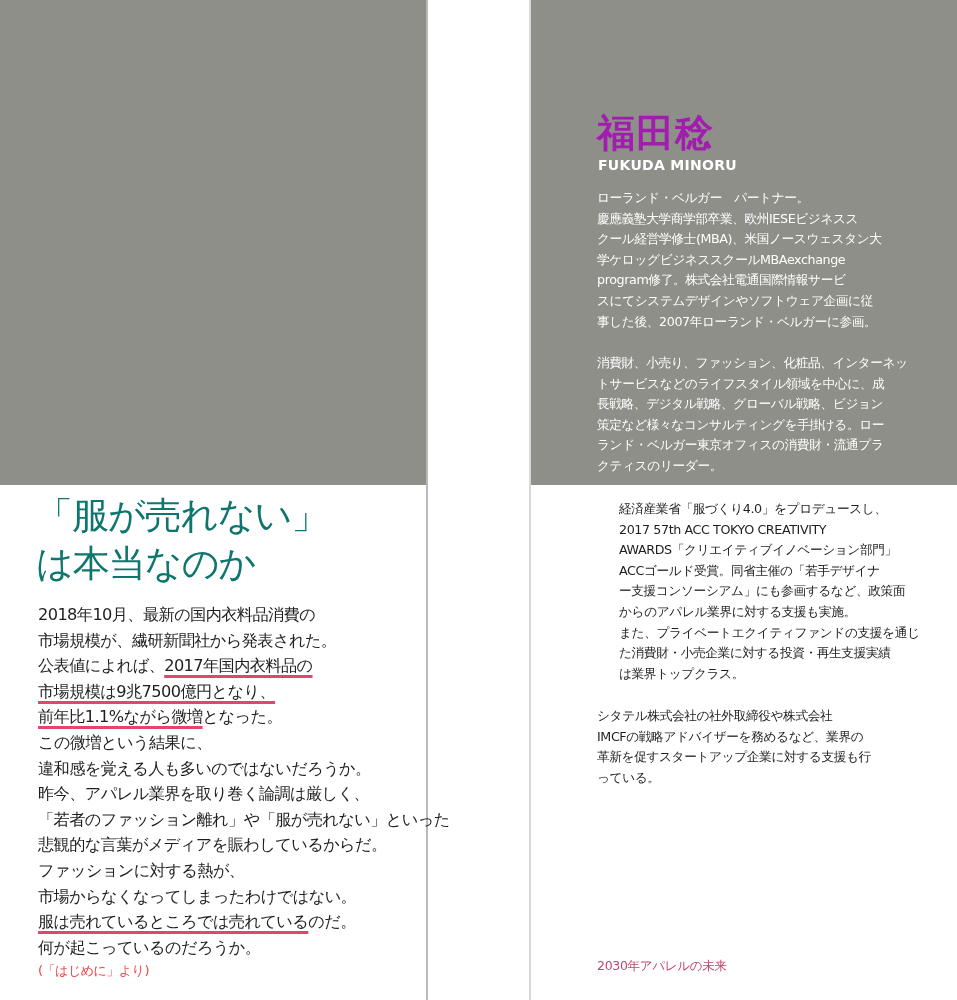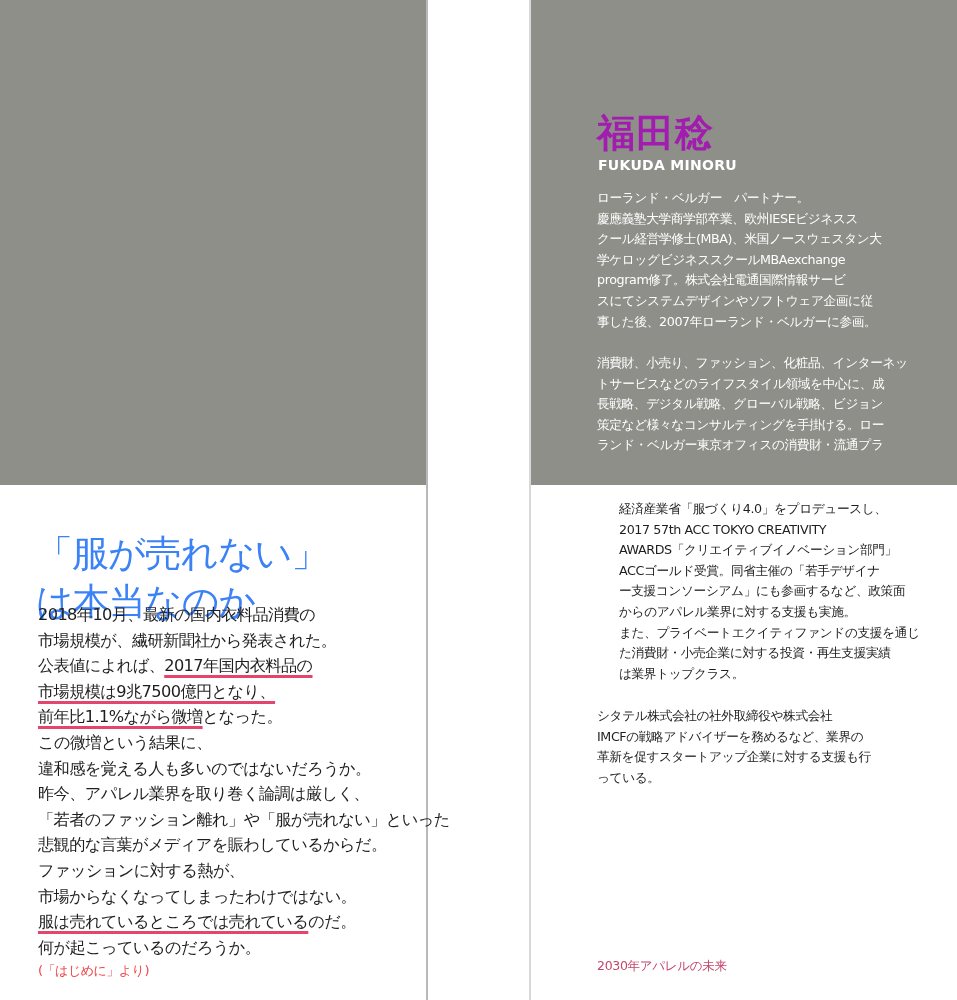--- a/index.html
+++ b/index.html
@@ -7,22 +7,22 @@
       width:957px; height:1000px; position:relative; overflow:hidden;
       background:#ffffff;
       font-family:"DejaVu Sans", "Liberation Sans", sans-serif;
     }
     .panel { position:absolute; top:0; height:1000px; background:#fff; }
     .panel-left { left:0; width:426px; border-right:2px solid #b9b9b9; }
     .panel-right { left:529px; width:428px; border-left:2px solid #d8d8d8; }
     .gray-block { position:absolute; top:0; left:0; right:0; height:485px; background:#8e8f89; }
 
     .headline {
-      position:absolute; left:36px; top:530px; margin:0;
-      color:#3b82f6; font-size:37px; font-weight:normal; line-height:48px;
+      position:absolute; left:36px; top:492px; margin:0;
+      color:#0f766e; font-size:37px; font-weight:normal; line-height:48px;
       letter-spacing:-1px; white-space:nowrap;
     }
     .body-text {
       position:absolute; left:38px; top:602px; margin:0;
       font-size:16.2px; line-height:25.6px; color:#1e1e1e; letter-spacing:-0.6px;
       white-space:nowrap;
     }
     .body-text .line { display:block; }
     .hl { text-decoration:underline; text-decoration-color:#e4456c; text-decoration-thickness:3px; text-underline-offset:4px; }
     .source-note {
@@ -97,20 +97,21 @@
       <span class="line">program修了。株式会社電通国際情報サービ</span>
       <span class="line">スにてシステムデザインやソフトウェア企画に従</span>
       <span class="line">事した後、2007年ローランド・ベルガーに参画。</span>
     </p>
   <p class="bio bio-white bio-2">
       <span class="line">消費財、小売り、ファッション、化粧品、インターネッ</span>
       <span class="line">トサービスなどのライフスタイル領域を中心に、成</span>
       <span class="line">長戦略、デジタル戦略、グローバル戦略、ビジョン</span>
       <span class="line">策定など様々なコンサルティングを手掛ける。ロー</span>
       <span class="line">ランド・ベルガー東京オフィスの消費財・流通プラ</span>
+      <span class="line">クティスのリーダー。</span>
     </p>
   <p class="bio bio-dark bio-3">
       <span class="line">経済産業省「服づくり4.0」をプロデュースし、</span>
       <span class="line">2017 57th ACC TOKYO CREATIVITY</span>
       <span class="line">AWARDS「クリエイティブイノベーション部門」</span>
       <span class="line">ACCゴールド受賞。同省主催の「若手デザイナ</span>
       <span class="line">ー支援コンソーシアム」にも参画するなど、政策面</span>
       <span class="line">からのアパレル業界に対する支援も実施。</span>
       <span class="line">また、プライベートエクイティファンドの支援を通じ</span>
       <span class="line">た消費財・小売企業に対する投資・再生支援実績</span>

